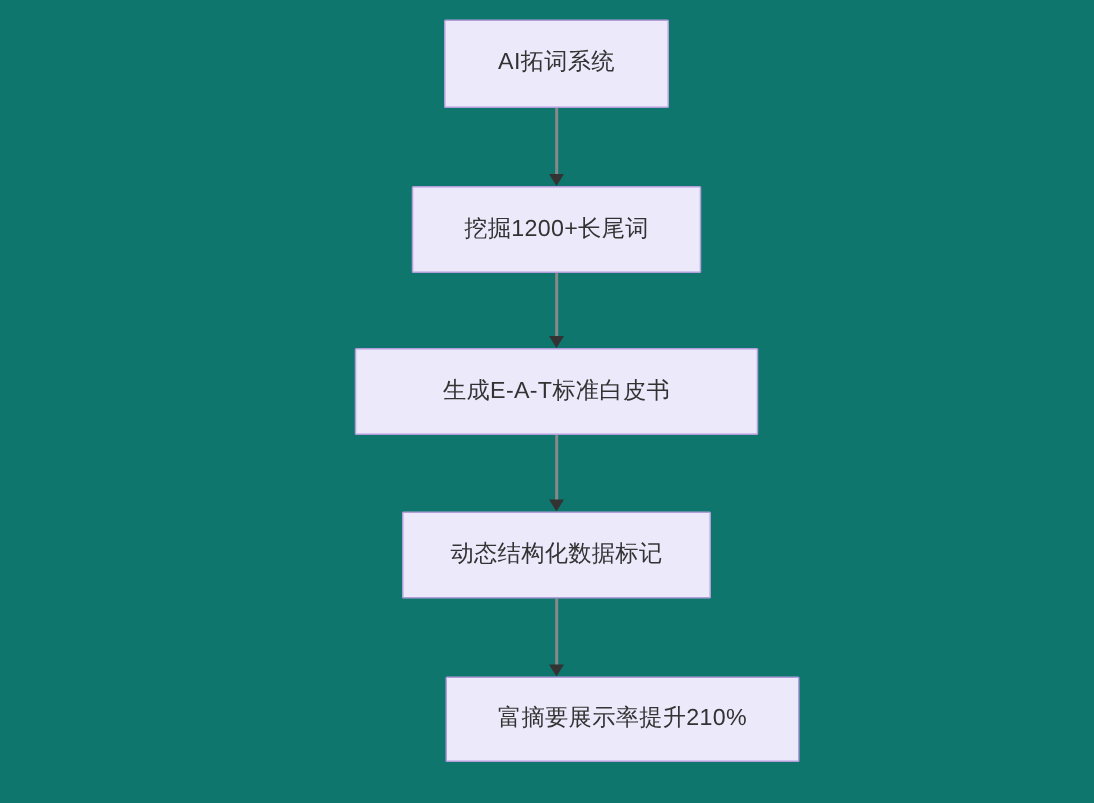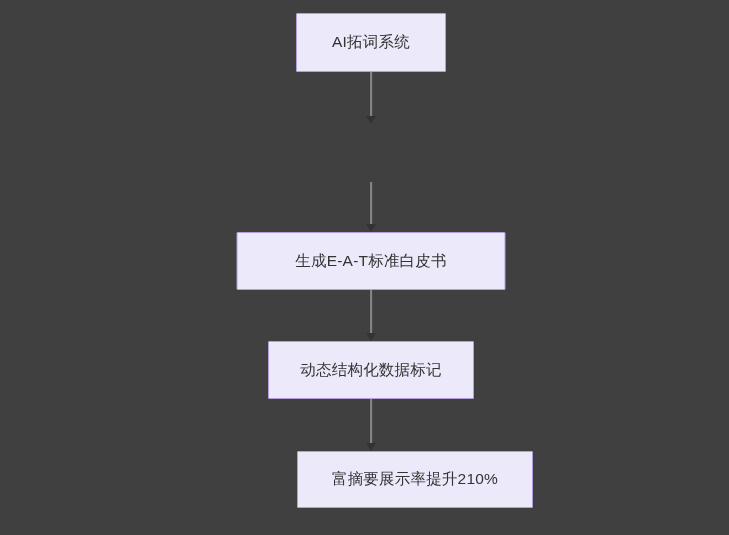--- a/index.html
+++ b/index.html
@@ -60,21 +60,21 @@
     height: 0;
     transform: translateX(-50%);
     border-left: 5.5px solid transparent;
     border-right: 5.5px solid transparent;
     border-top: 8px solid #333333;
   }
 </style>
 </head>
 <body>
 
-<div id="flowchart" style="background: #404040;">
+<div id="flowchart" style="background: #0f766e;">
 
   <div class="edge" style="left: 371px; top: 72px; width: 14px; height: 52px;">
     <div class="edge-line" style="height: 45px; background: rgb(136, 136, 136);"></div>
     <div class="edge-head" style="border-top-color: rgb(51, 51, 51);"></div>
   </div>
   <div class="edge" style="left: 371px; top: 182px; width: 14px; height: 50px;">
     <div class="edge-line" style="height: 43px; background: rgb(136, 136, 136);"></div>
     <div class="edge-head" style="border-top-color: rgb(51, 51, 51);"></div>
   </div>
   <div class="edge" style="left: 371px; top: 290px; width: 14px; height: 51px;">
@@ -82,20 +82,23 @@
     <div class="edge-head" style="border-top-color: rgb(51, 51, 51);"></div>
   </div>
   <div class="edge" style="left: 371px; top: 399px; width: 14px; height: 52px;">
     <div class="edge-line" style="height: 45px; background: rgb(136, 136, 136);"></div>
     <div class="edge-head" style="border-top-color: rgb(51, 51, 51);"></div>
   </div>
 
   <div class="node" style="left: 371px; top: 13px; width: 150px; height: 59px; background: rgb(236, 233, 251); border-color: rgb(179, 157, 219);">
     <span class="node-label" style="color: rgb(51, 51, 51);">AI拓词系统</span>
   </div>
+  <div class="node" style="left: 371px; top: 124px; width: 193px; height: 58px; background: rgb(236, 233, 251); border-color: rgb(179, 157, 219);">
+    <span class="node-label" style="color: rgb(51, 51, 51);">挖掘1200+长尾词</span>
+  </div>
   <div class="node" style="left: 371px; top: 232px; width: 269px; height: 58px; background: rgb(236, 233, 251); border-color: rgb(179, 157, 219);">
     <span class="node-label" style="color: rgb(51, 51, 51);">生成E-A-T标准白皮书</span>
   </div>
   <div class="node" style="left: 371px; top: 341px; width: 206px; height: 58px; background: rgb(236, 233, 251); border-color: rgb(179, 157, 219);">
     <span class="node-label" style="color: rgb(51, 51, 51);">动态结构化数据标记</span>
   </div>
   <div class="node" style="left: 371px; top: 451px; width: 236px; height: 57px; background: rgb(236, 233, 251); border-color: rgb(179, 157, 219); margin-left: 44px;">
     <span class="node-label" style="color: rgb(51, 51, 51);">富摘要展示率提升210%</span>
   </div>
 

